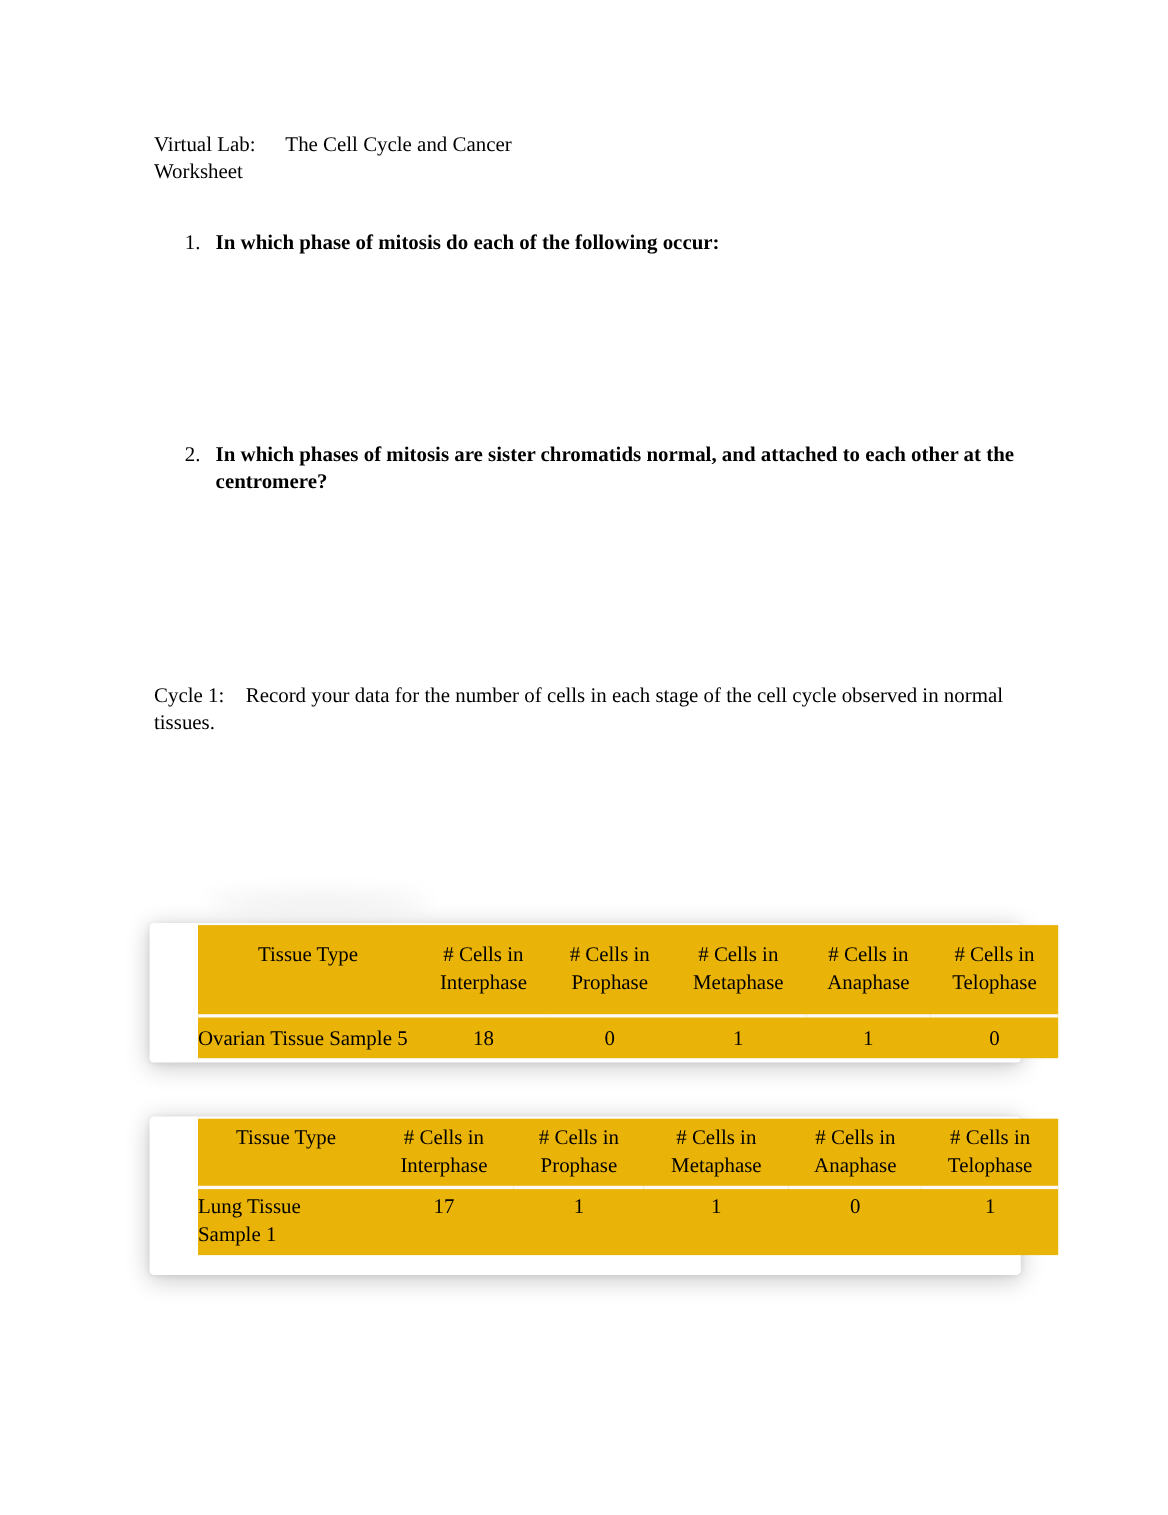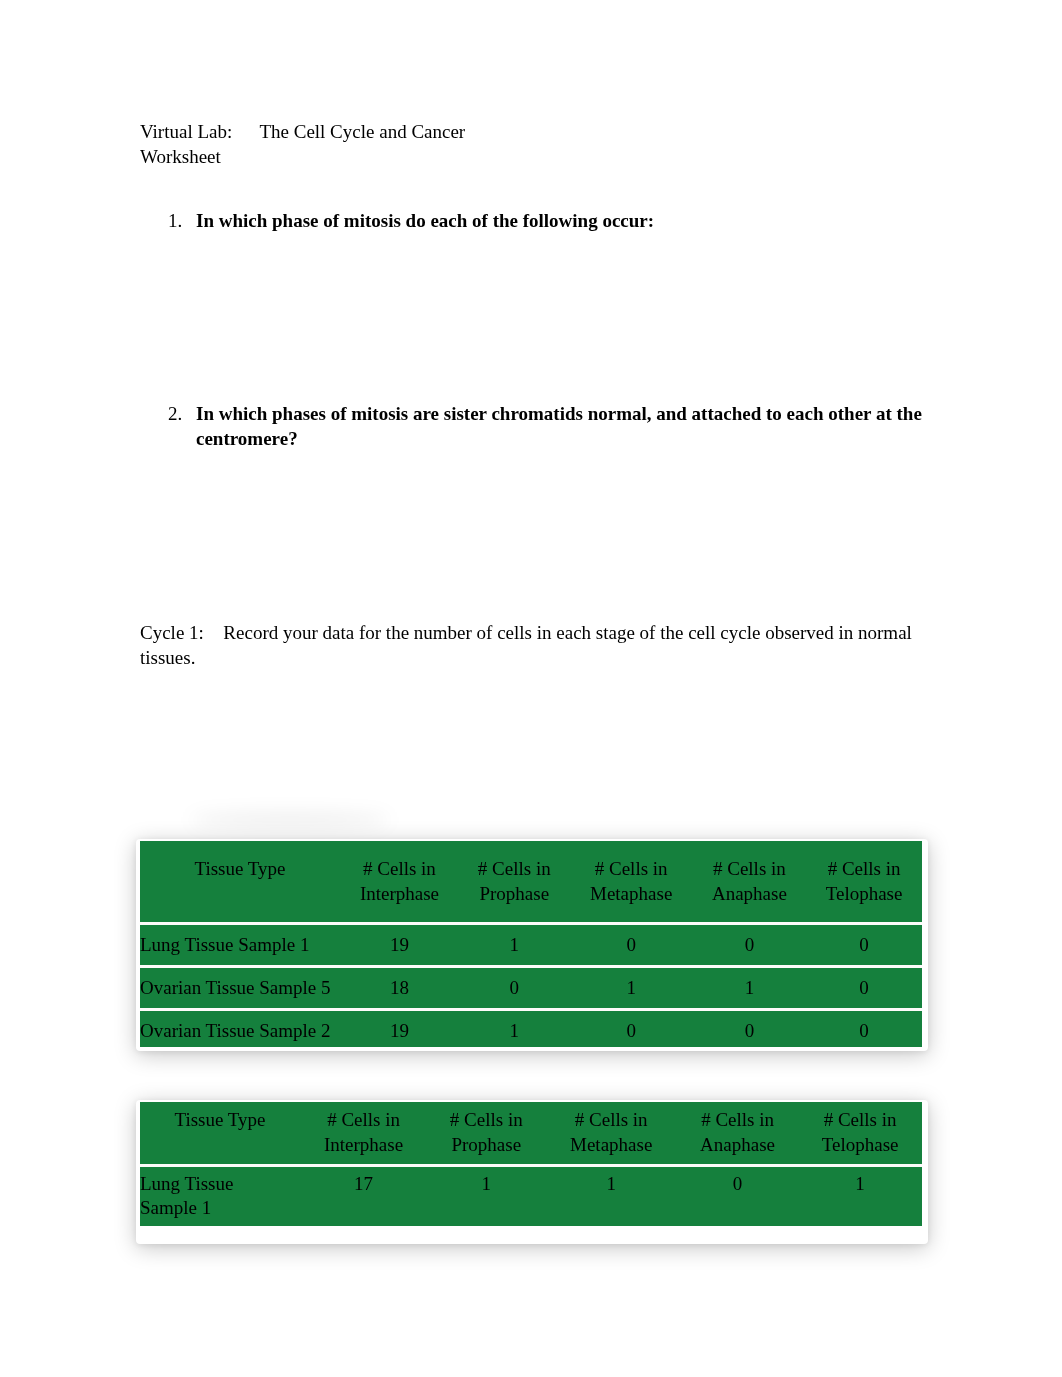--- a/index.html
+++ b/index.html
@@ -81,21 +81,22 @@
       background:rgba(0,0,0,0.07);
       filter:blur(9px);
       z-index:-1;
     }
 
     table {
       position: relative;
       z-index: 1;
       width: 100%;
       border-collapse: collapse;
-      background: #15803d;
+      background: #eab308;
+      margin-left: 40px;
     }
     th, td {
       vertical-align: top;
       font-weight: normal;
     }
 
     
     .t1 th {
       text-align: center;
       padding: 16px 6px 16px 6px;
@@ -183,41 +184,25 @@
         <th class="col-tissue">Tissue Type</th>
         <th><span># Cells in</span><br><span>Interphase</span></th>
         <th><span># Cells in</span><br><span>Prophase</span></th>
         <th><span># Cells in</span><br><span>Metaphase</span></th>
         <th><span># Cells in</span><br><span>Anaphase</span></th>
         <th><span># Cells in</span><br><span>Telophase</span></th>
       </tr>
     </thead>
     <tbody>
       <tr>
-        <td class="col-tissue">Lung Tissue Sample 1</td>
-        <td>19</td>
-        <td>1</td>
-        <td>0</td>
-        <td>0</td>
-        <td>0</td>
-      </tr>
-      <tr>
         <td class="col-tissue">Ovarian Tissue Sample 5</td>
         <td>18</td>
         <td>0</td>
         <td>1</td>
         <td>1</td>
-        <td>0</td>
-      </tr>
-      <tr>
-        <td class="col-tissue">Ovarian Tissue Sample 2</td>
-        <td>19</td>
-        <td>1</td>
-        <td>0</td>
-        <td>0</td>
         <td>0</td>
       </tr>
     </tbody>
   </table>
 </div>
 
 <div class="table-wrap t2-wrap">
   <div class="table-glow"></div>
   <table class="t2">
     <thead>

